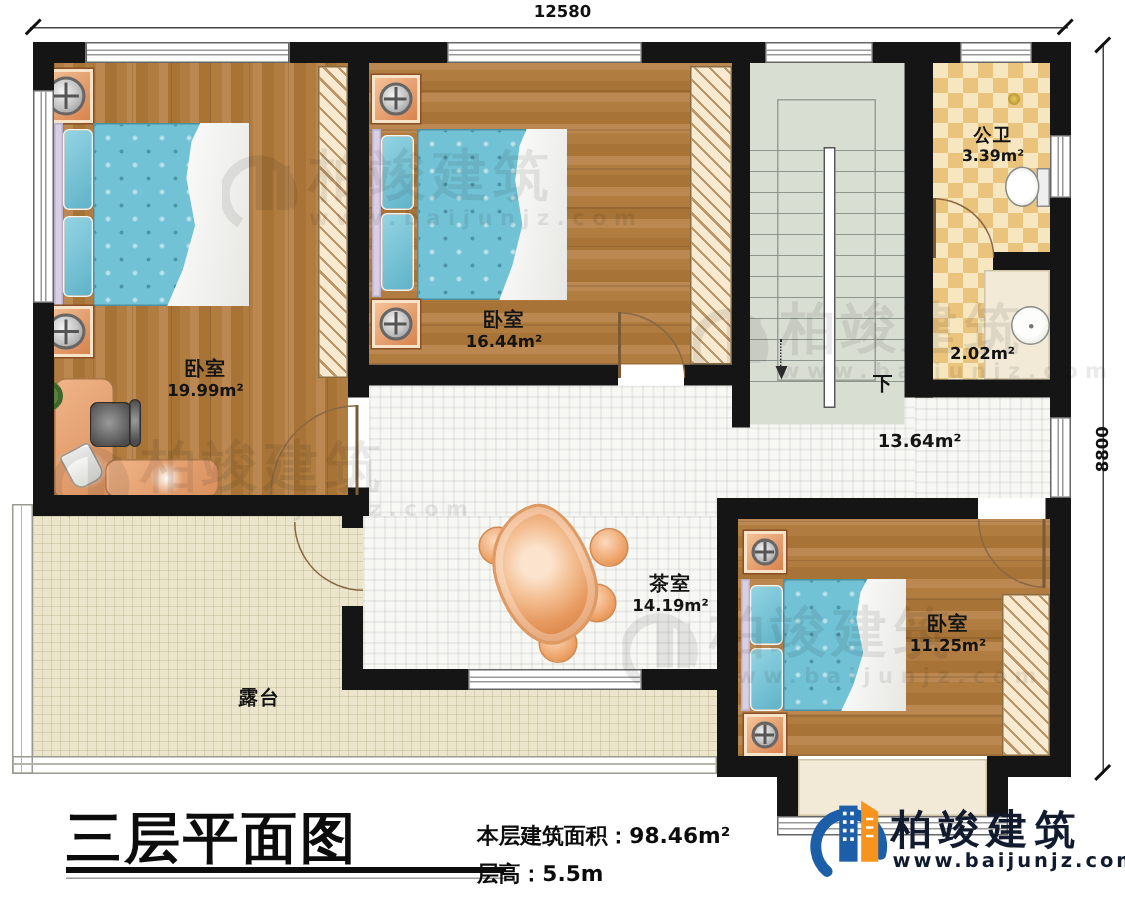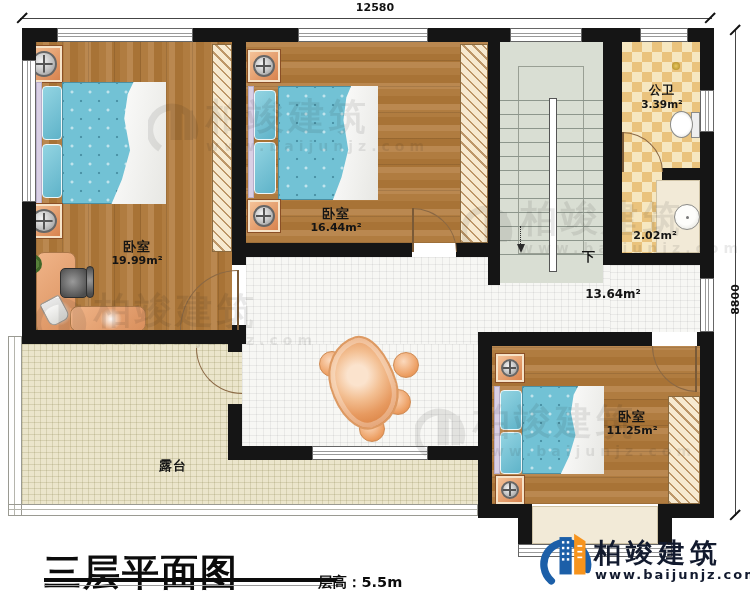--- a/index.html
+++ b/index.html
@@ -228,20 +228,24 @@
   <div class="a rlabel" style="left:629px;top:84px;width:66px;">
     <div class="rname" style="font-size:12px;">公卫</div>
     <div class="rarea" style="font-size:10.5px;">3.39m²</div>
   </div>
   <div class="a rlabel" style="left:624px;top:230px;width:62px;">
     <div class="rarea">2.02m²</div>
   </div>
   <div class="a rlabel" style="left:573px;top:288px;width:80px;">
     <div class="rarea" style="font-size:12px;">13.64m²</div>
   </div>
+  <div class="a rlabel" style="left:408px;top:383px;width:78px;">
+    <div class="rname">茶室</div>
+    <div class="rarea">14.19m²</div>
+  </div>
   <div class="a rlabel" style="left:593px;top:410px;width:78px;">
     <div class="rname">卧室</div>
     <div class="rarea">11.25m²</div>
   </div>
   <div class="a rlabel" style="left:143px;top:459px;width:60px;">
     <div class="rname">露台</div>
   </div>
   <div class="a rlabel" style="left:578px;top:250px;width:22px;">
     <div class="rname">下</div>
   </div>
@@ -301,23 +305,24 @@
 
   <div class="a dimtxt" style="left:340px;top:1px;width:70px;">12580</div>
   <div class="a dline" style="left:20px;top:18px;width:692px;height:1px;"></div>
   <div class="a tick" style="left:15px;top:17px;"></div>
   <div class="a tick" style="left:703px;top:17px;"></div>
   <div class="a dline" style="left:735px;top:30px;width:1px;height:486px;"></div>
   <div class="a dimtxt" style="left:715px;top:293px;width:40px;transform:rotate(-90deg);">8800</div>
   <div class="a tick" style="left:728px;top:29px;"></div>
   <div class="a tick" style="left:728px;top:514px;"></div>
 
-  <div class="a tb-title" style="left:44px;top:548px;">三层平面图</div>
+  <div class="a tb-title" style="left:44px;top:534px;">三层平面图</div>
   <div class="a" style="left:44px;top:578px;width:292px;height:4px;background:#0c0c0c;"></div>
   <div class="a" style="left:44px;top:585px;width:292px;height:1px;background:#9a9a9a;"></div>
+  <div class="a tb-info" style="left:318px;top:548px;">本层建筑面积：98.46m²</div>
   <div class="a tb-info" style="left:318px;top:573px;">层高：5.5m</div>
 
   <div class="a" style="left:540px;top:528px;width:52px;height:62px;">
     <svg width="52" height="62" viewBox="0 0 64 74">
       <path d="M14 64 A 27 27 0 1 1 58 50" fill="none" stroke="#1c5fa8" stroke-width="9" stroke-linecap="round"></path>
       <rect x="24" y="10" width="15" height="46" fill="#1c5fa8"></rect>
       <rect x="27" y="15" width="3" height="3" fill="#fff"></rect>
         <rect x="33" y="15" width="3" height="3" fill="#fff"></rect>
       <rect x="27" y="22" width="3" height="3" fill="#fff"></rect>
         <rect x="33" y="22" width="3" height="3" fill="#fff"></rect>

